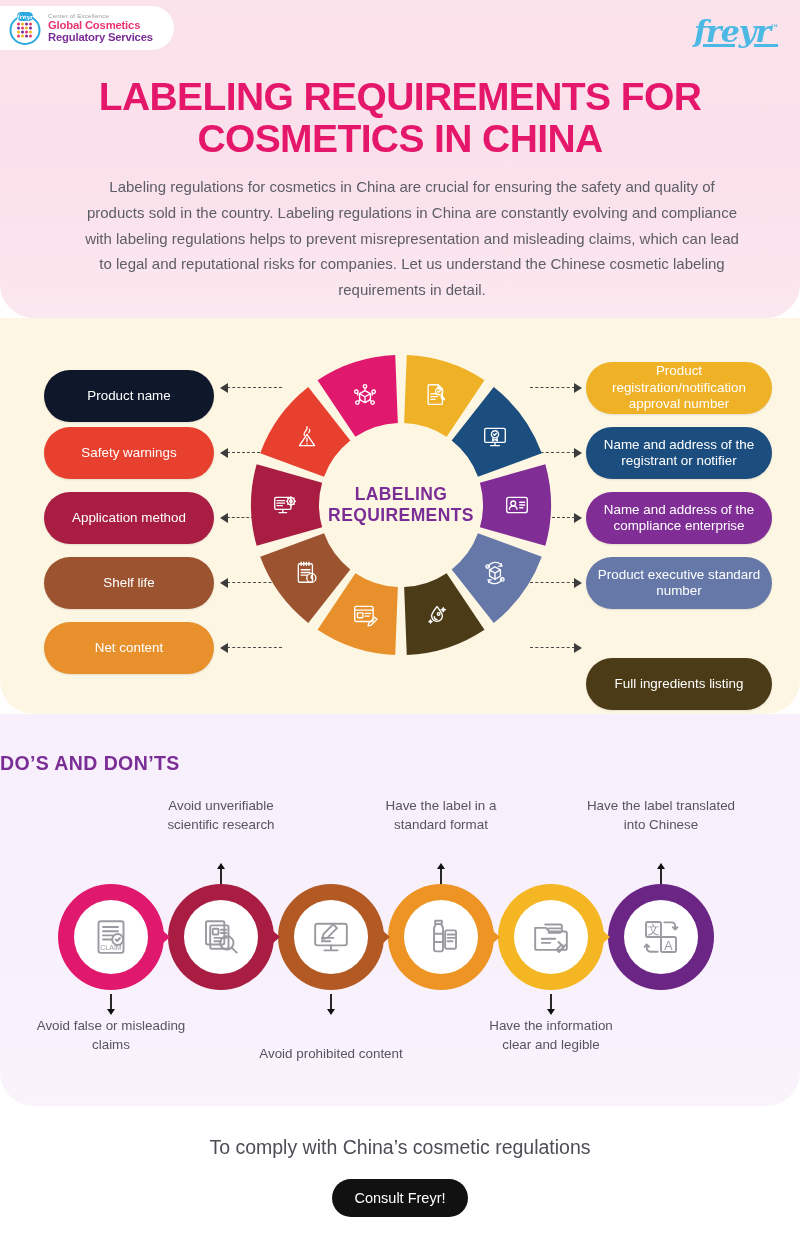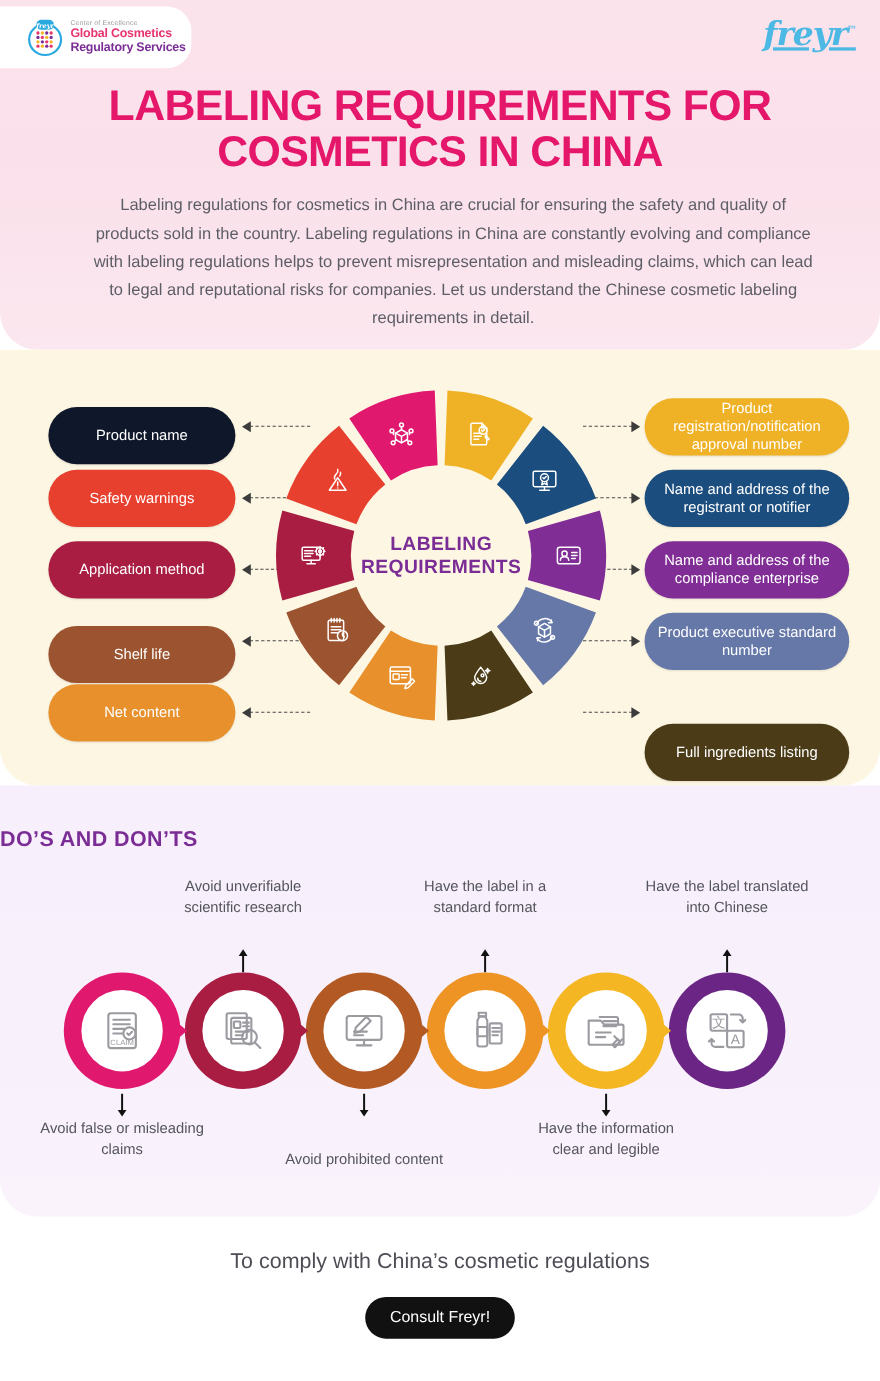--- a/index.html
+++ b/index.html
@@ -12,24 +12,24 @@
   #page { position: relative; width: 800px; height: 1255px; background: #ffffff; }
 
   
   .header-band {
     position: absolute; left: 0; top: 0; width: 800px; height: 318px;
     background: linear-gradient(180deg, #fbe3ec 0%, #fae0ea 45%, #fbe7ef 100%);
     border-bottom-left-radius: 34px; border-bottom-right-radius: 34px;
   }
   .logo-card {
     position: absolute; left: 0px; top: 6px;
-    width: 174px; height: 56px;
+    width: 174px; height: 44px;
     background: #ffffff;
     border-top-right-radius: 22px; border-bottom-right-radius: 22px;
-    display: flex; align-items: center; gap: 6px; padding-left: 24px;
+    display: flex; align-items: center; gap: 6px; padding-left: 8px;
   }
   .logo-mark { position: relative; width: 34px; height: 36px; flex: 0 0 34px; }
   .logo-text { line-height: 1.0; }
   .logo-coe { font-size: 6.2px; color: #9a9a9a; letter-spacing: .2px; display:block; margin-bottom:1px;}
   .logo-l1 { font-size: 11.3px; font-weight: 700; color: #e8356d; display:block; letter-spacing:-.2px;}
   .logo-l2 { font-size: 11.3px; font-weight: 700; color: #7b2d96; display:block; letter-spacing:-.2px;}
 
   .freyr-logo {
     position: absolute; right: 22px; top: 14px;
     font-family: "DejaVu Serif", serif;
@@ -194,21 +194,21 @@
         <span class="dash"></span>
         <span class="head"></span>
       </div>
       <div class="pill pill-l" style="top: 492px; height: 52px; background: rgb(168, 29, 65);">
         <span>Application method</span>
       </div>
       <div class="conn left" style="top: 513px; left: 220px; width: 34px;">
         <span class="dash"></span>
         <span class="head"></span>
       </div>
-      <div class="pill pill-l" style="top: 557px; height: 52px; background: rgb(156, 84, 48); margin-top: 12px;">
+      <div class="pill pill-l" style="top: 557px; height: 52px; background: rgb(156, 84, 48);">
         <span>Shelf life</span>
       </div>
       <div class="conn left" style="top: 578px; left: 220px; width: 62px;">
         <span class="dash"></span>
         <span class="head"></span>
       </div>
       <div class="pill pill-l" style="top: 622px; height: 52px; background: rgb(232, 145, 44);">
         <span>Net content</span>
       </div>
       <div class="conn left" style="top: 643px; left: 220px; width: 62px;">

